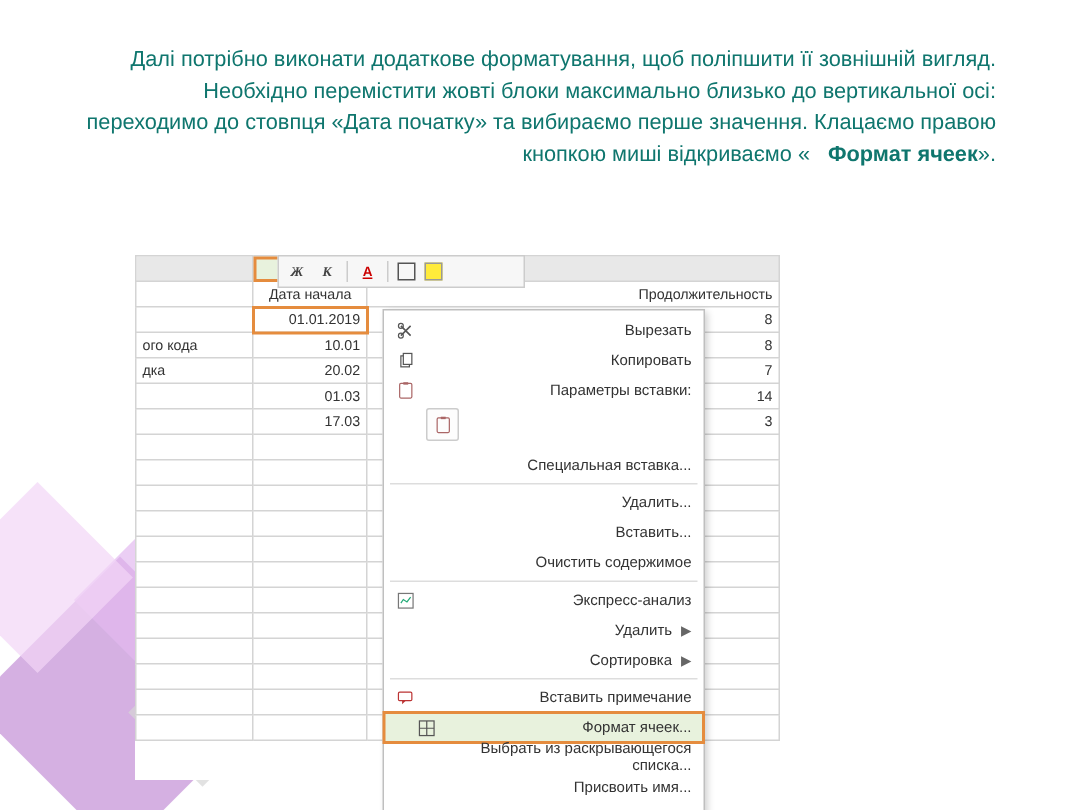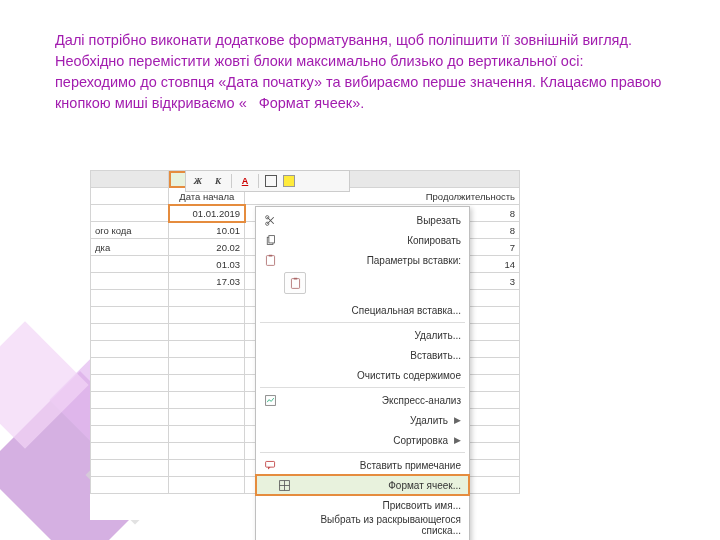--- a/index.html
+++ b/index.html
@@ -19,23 +19,24 @@
   .bg-deco .sq { position: absolute; transform: rotate(45deg); opacity: 0.7; }
   .s1 { width: 140px; height: 140px; background: #c38fd6; left: 50px; top: 80px; opacity:0.9;}
   .s2 { width: 100px; height: 100px; background: #e3b9f0; left: 110px; top: 30px; opacity:0.8;}
   .s3 { width: 90px; height: 90px; background: #f2d6f7; left: 20px; top: 20px; opacity:0.7;}
   .s4 { width: 70px; height: 70px; background: #d6d6d6; left: 140px; top: 120px; opacity:0.6;}
 
   .instructions {
     position: absolute;
     top: 30px; left: 55px; right: 56px;
     font-size: 14.5px; line-height: 1.45;
-    color: #a21caf;
-  }
-  .instructions strong { font-weight: normal; margin-left: 12px; }
+    color: #0f766e;
+    text-align: right;
+  }
+  .instructions strong { font-weight: bold; margin-left: 12px; }
 
   .screenshot {
     position: absolute;
     top: 170px; left: 90px;
     width: 430px; height: 350px;
     background: #fff;
     font-size: 10px;
     color: #444;
   }
 
@@ -352,25 +353,25 @@
         <svg viewBox="0 0 16 16" width="13" height="13">
             <rect x="2" y="2" width="12" height="12" fill="none" stroke="#555"></rect>
             <line x1="2" y1="8" x2="14" y2="8" stroke="#555"></line>
             <line x1="8" y1="2" x2="8" y2="14" stroke="#555"></line>
           </svg>
       </span>
       <span class="menu-label">Формат ячеек...</span>
     </div>
     <div class="menu-item">
       <span class="menu-icon"></span>
+      <span class="menu-label">Выбрать из раскрывающегося списка...</span>
+    </div>
+    <div class="menu-item">
+      <span class="menu-icon"></span>
       <span class="menu-label">Присвоить имя...</span>
-    </div>
-    <div class="menu-item">
-      <span class="menu-icon"></span>
-      <span class="menu-label">Выбрать из раскрывающегося списка...</span>
     </div>
     <div class="menu-item">
       <span class="menu-icon">
         <svg viewBox="0 0 16 16" width="13" height="13">
             <circle cx="8" cy="8" r="5" fill="none" stroke="#36c"></circle>
             <path d="M3 8 h10 M8 3 a7 7 0 0 1 0 10 M8 3 a7 7 0 0 0 0 10" stroke="#36c" fill="none"></path>
           </svg>
       </span>
       <span class="menu-label">Гиперссылка...</span>
     </div>

